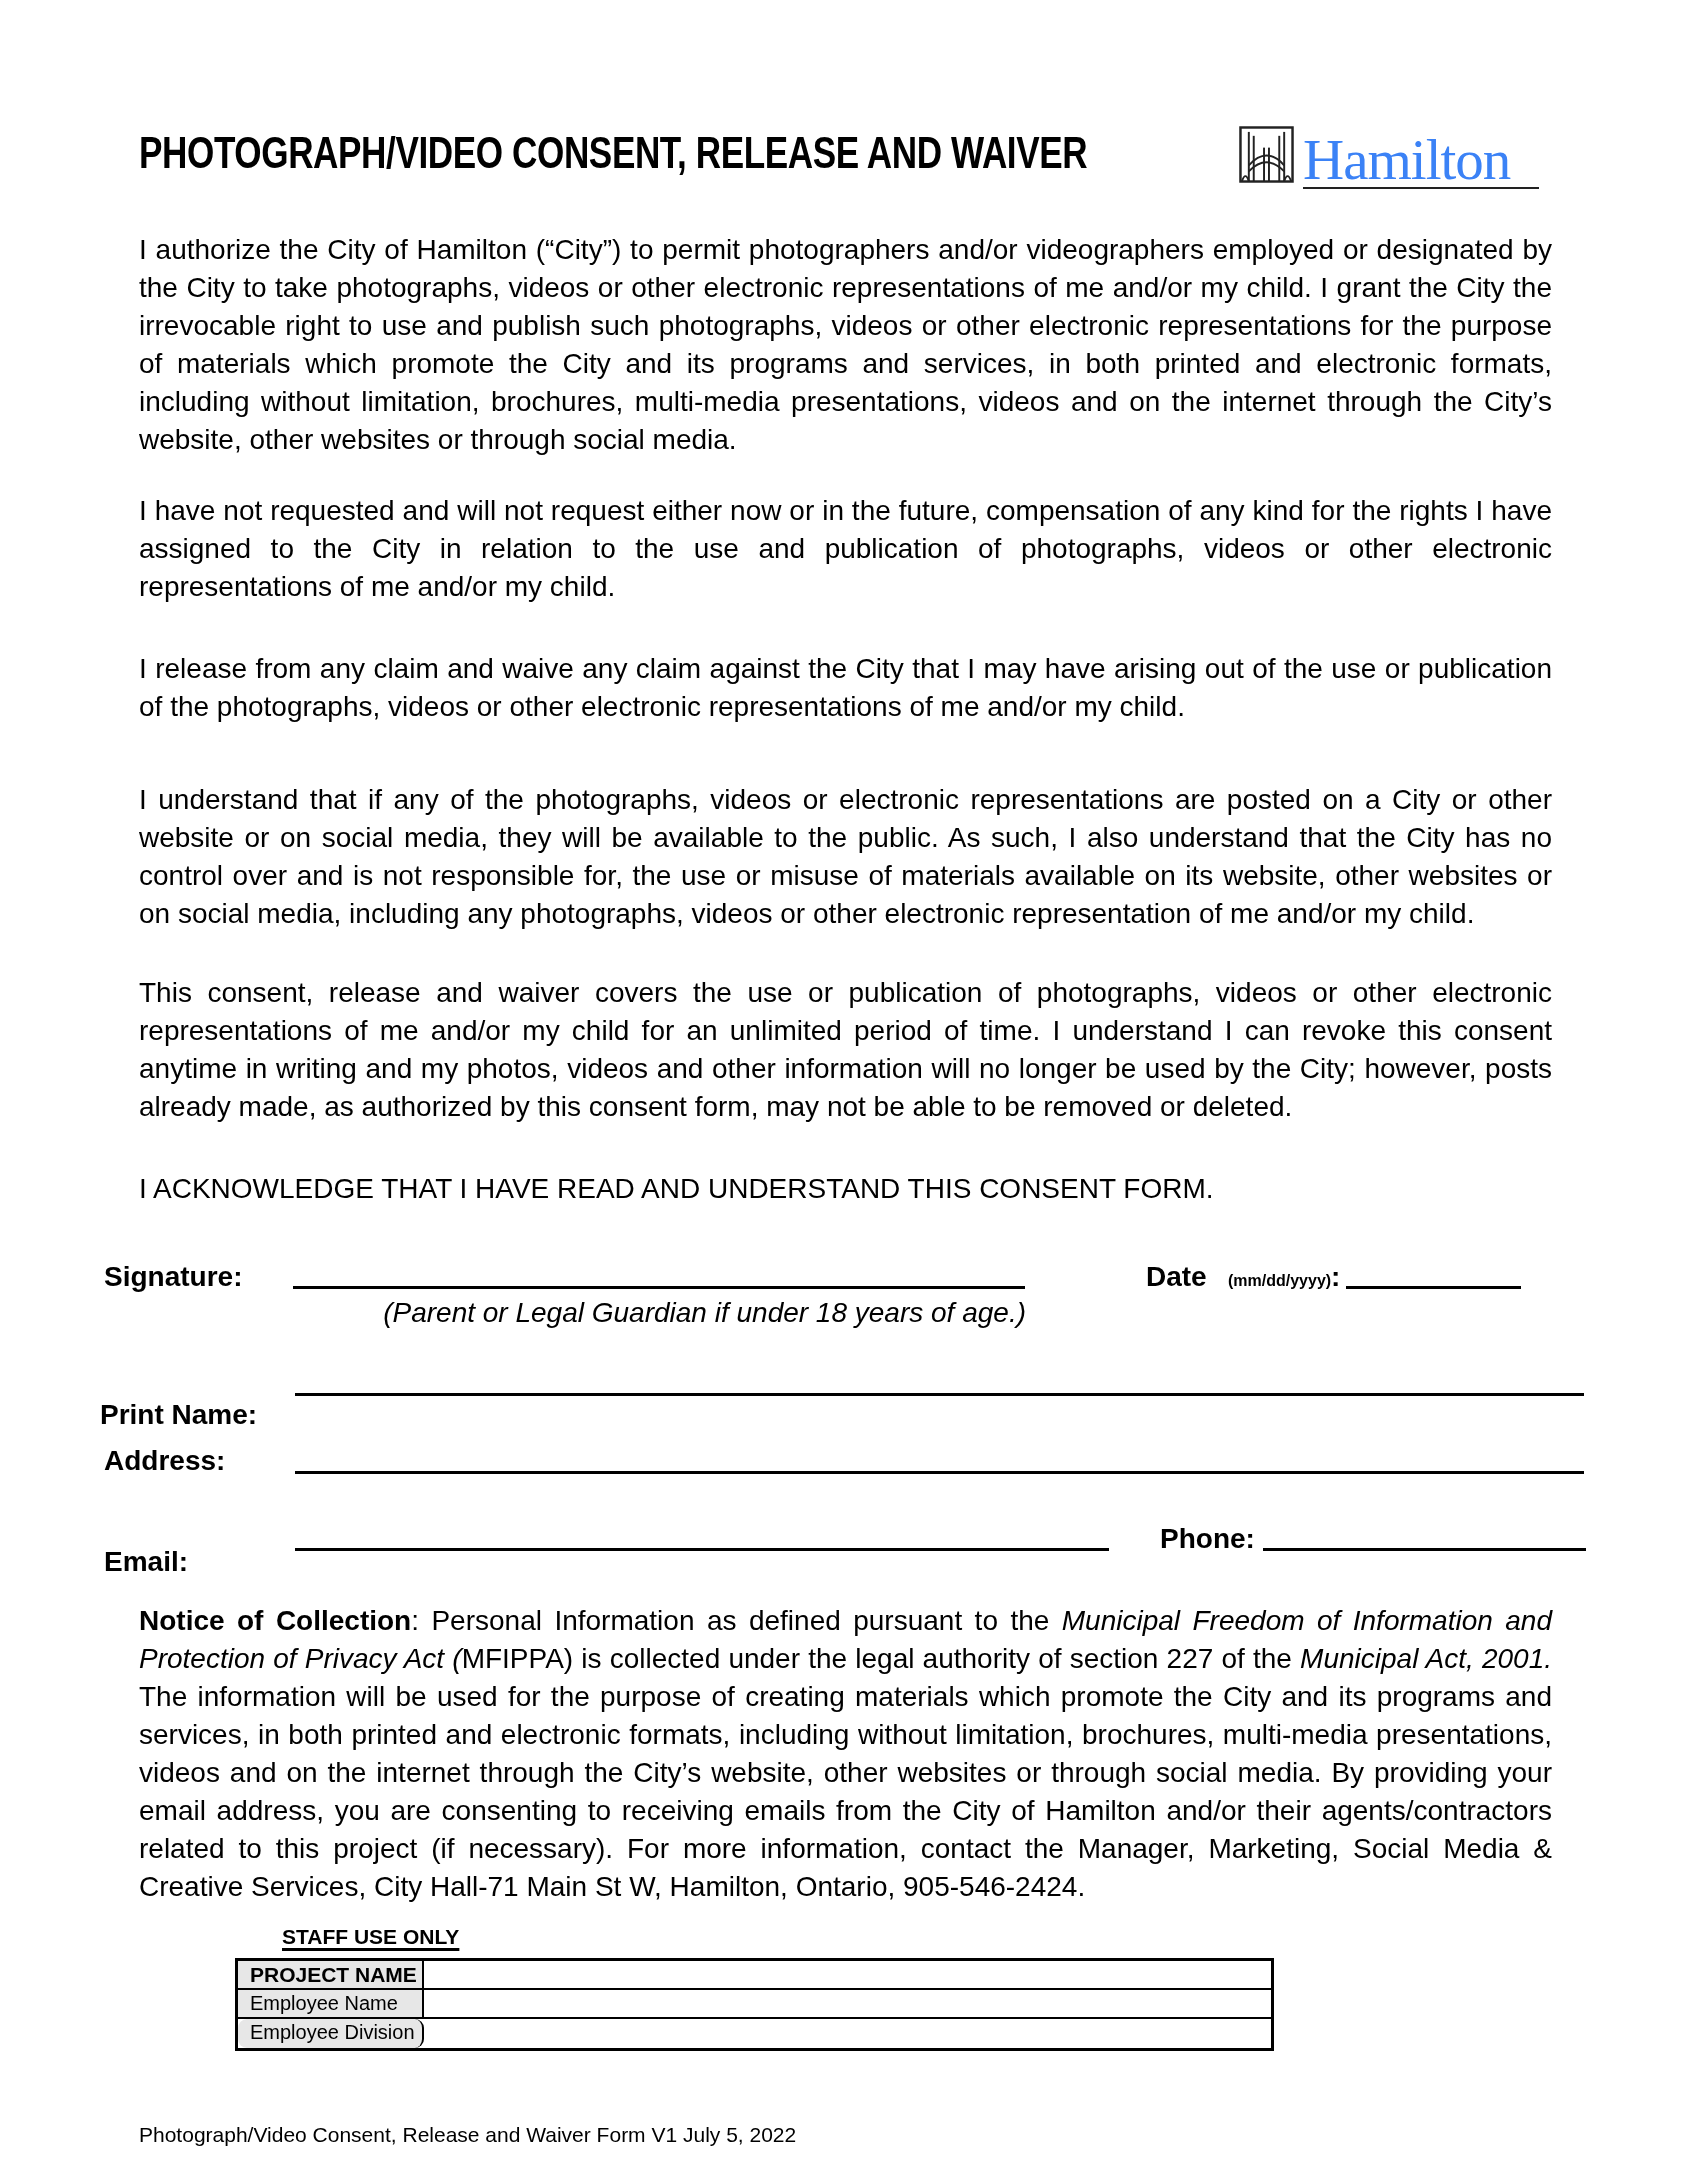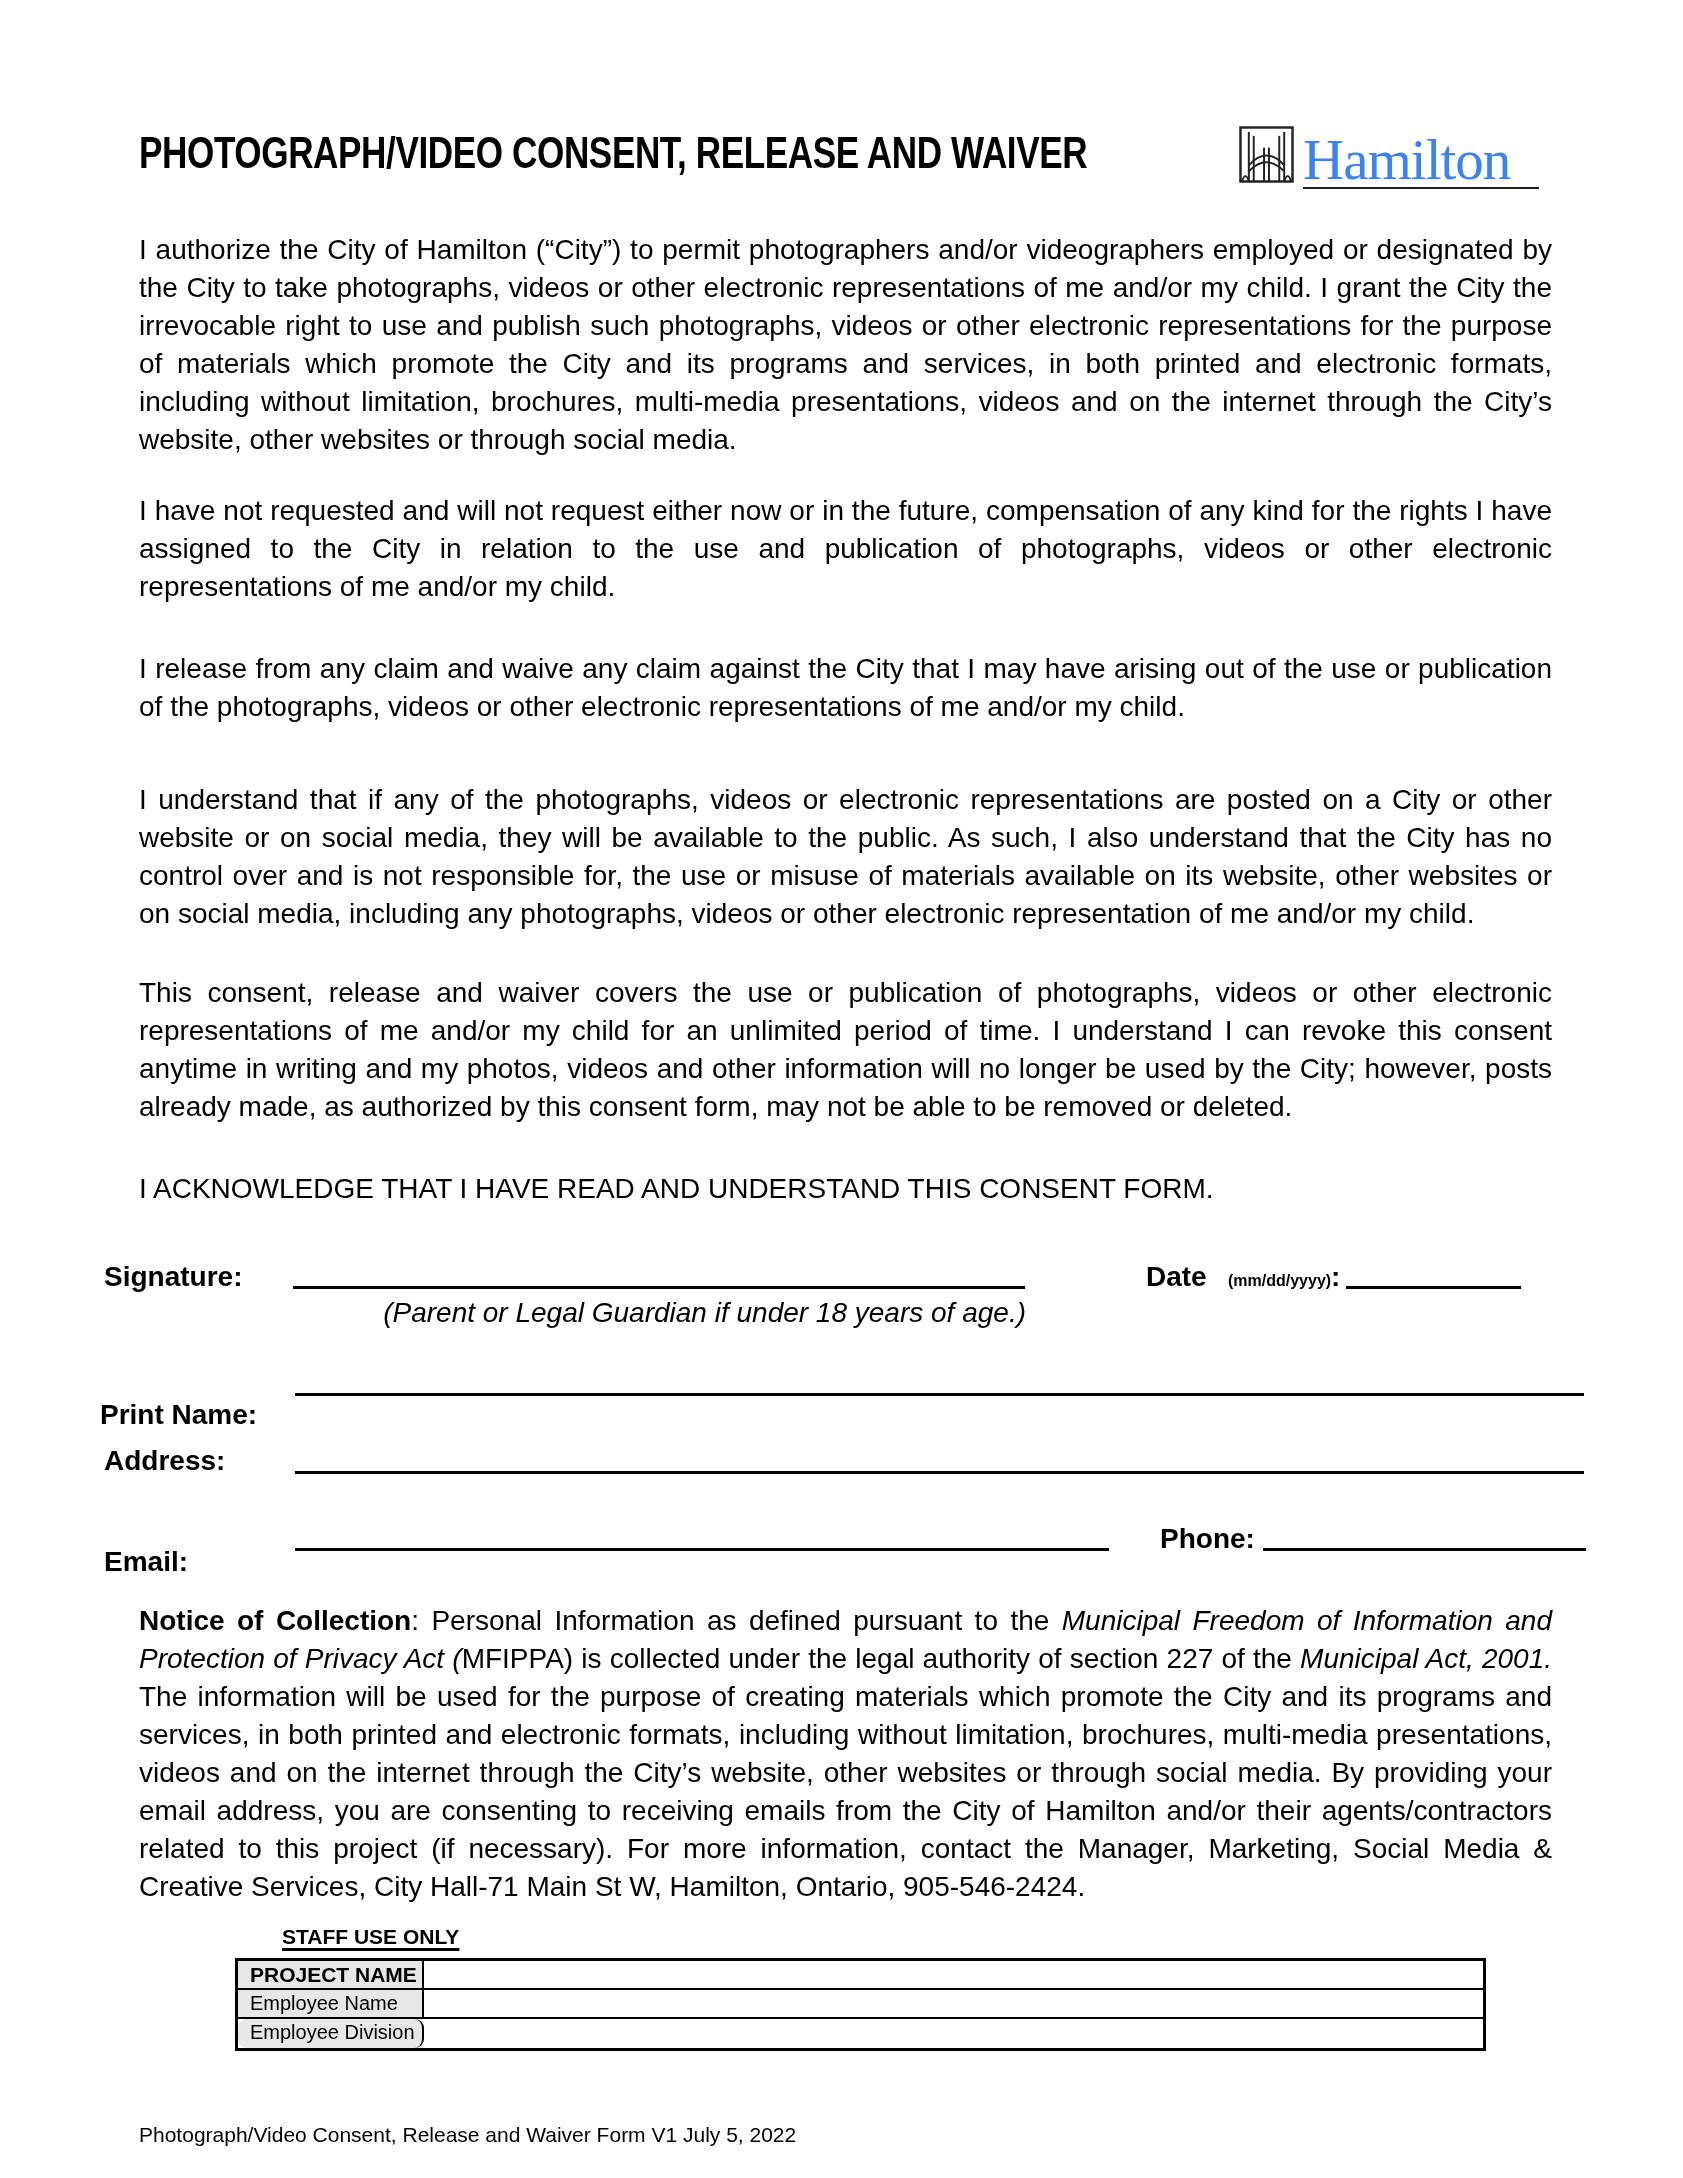--- a/index.html
+++ b/index.html
@@ -91,21 +91,21 @@
     position: absolute;
     left: 282px; top: 1925px; width: 1216px;
     font-size: 21px;
     font-weight: bold;
     text-decoration: underline;
     text-decoration-thickness: 2.5px;
     text-underline-offset: 4px;
   }
   .staff-table {
     position: absolute;
-    left: 235px; top: 1958px; width: 1251px;
+    left: 235px; top: 1958px; width: 1039px;
     border: 3px solid #000;
     display: grid;
     grid-template-columns: 186px 1fr;
   }
   .staff-table .cell {
     height: 29px;
     font-size: 20px;
     line-height: 27px;
     padding-left: 12px;
     border-bottom: 2px solid #000;

